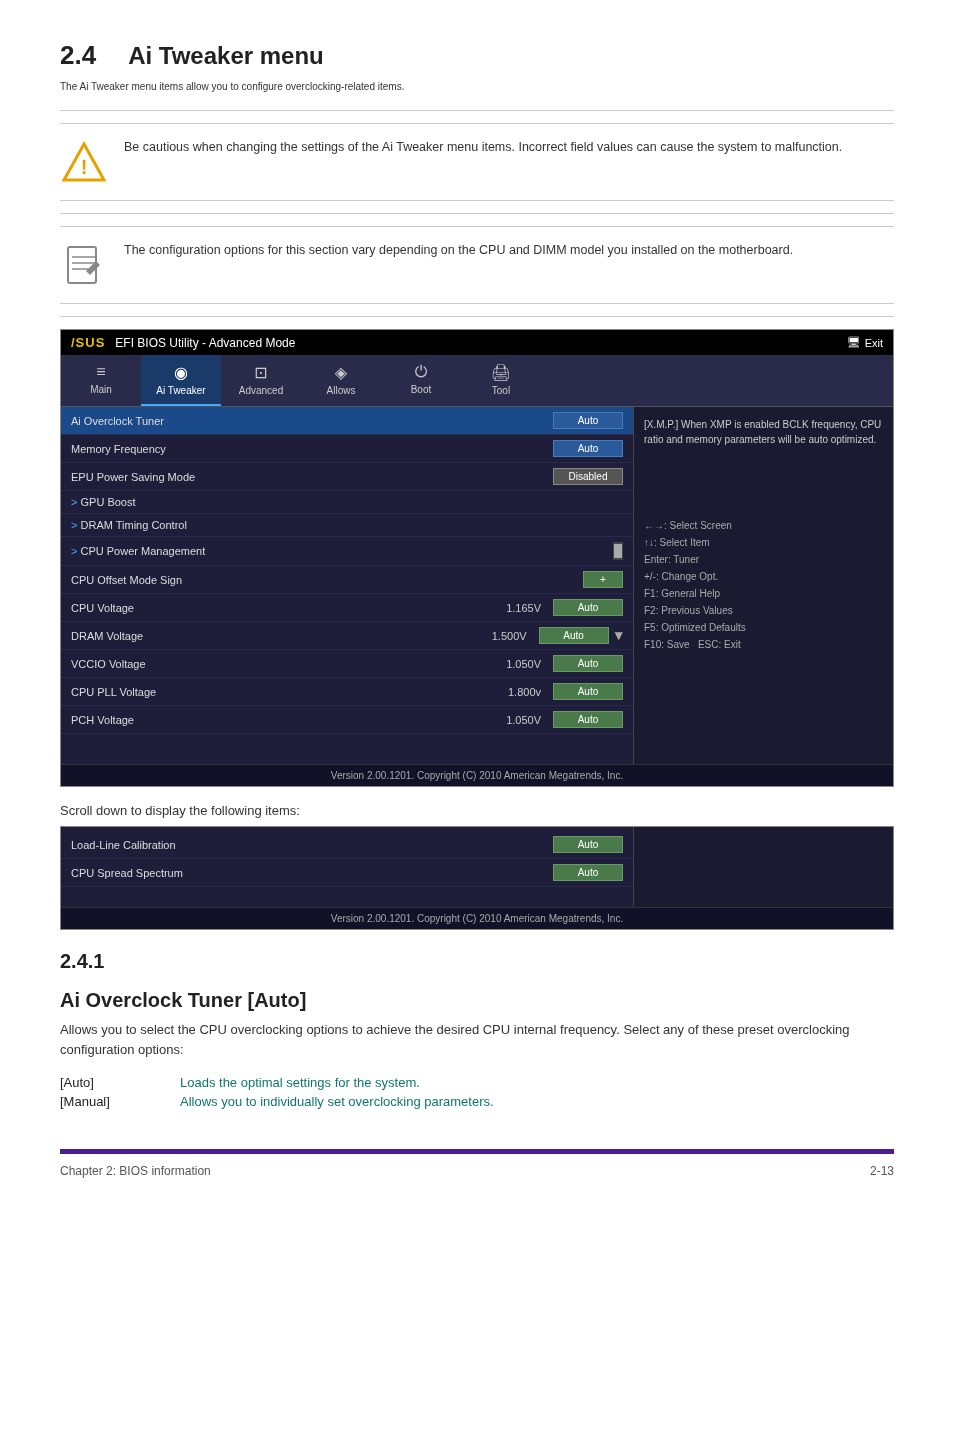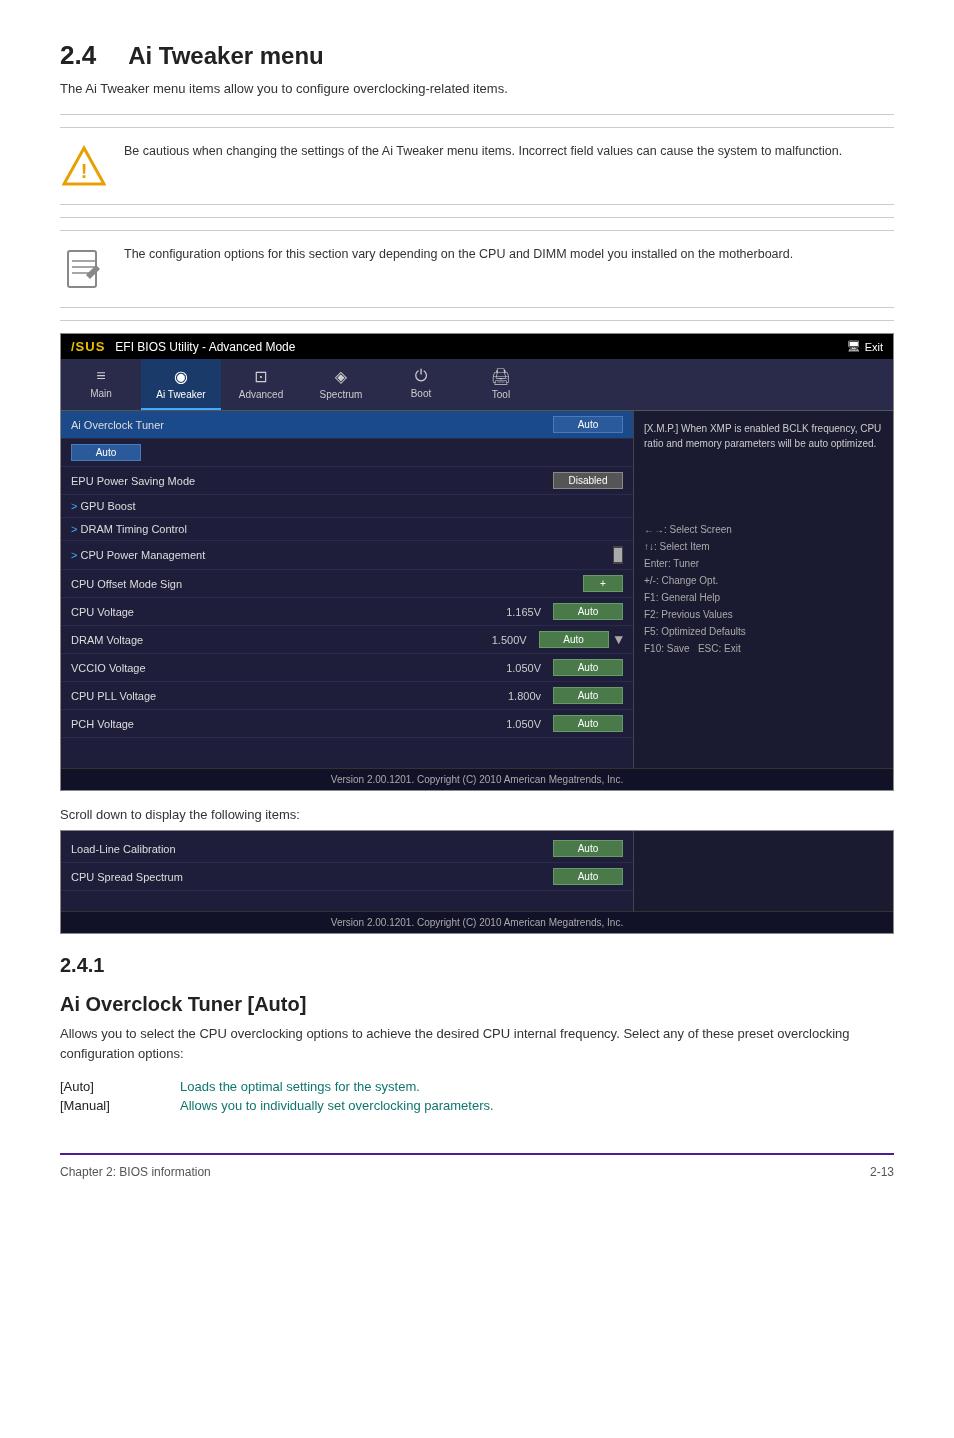--- a/index.html
+++ b/index.html
@@ -25,21 +25,21 @@
       font-weight: bold;
       color: #222;
     }
     .section-title {
       font-size: 24px;
       font-weight: bold;
       color: #222;
     }
 
     .intro-text {
-      font-size: 13px;
+      font-size: 10px;
       color: #333;
       margin-bottom: 18px;
     }
 
     hr.divider {
       border: none;
       border-top: 1px solid #ccc;
       margin: 12px 0;
     }
 
@@ -286,21 +286,21 @@
     .option-desc {
       color: #0f766e;
     }
 
     
     .page-footer {
       display: flex;
       justify-content: space-between;
       margin-top: 40px;
       padding-top: 10px;
-      border-top: 2px solid #4c1d95;
+      border-top: 5px solid #4c1d95;
       font-size: 12px;
       color: #555;
     }
 
     
     .bios-version-bar {
       background: #111128;
       color: #aaa;
       text-align: center;
       font-size: 10px;
@@ -369,21 +369,21 @@
     <div class="bios-nav-item active">
       <span class="nav-icon">◉</span>
       <span class="nav-label">Ai Tweaker</span>
     </div>
     <div class="bios-nav-item">
       <span class="nav-icon">⊡</span>
       <span class="nav-label">Advanced</span>
     </div>
     <div class="bios-nav-item">
       <span class="nav-icon">◈</span>
-      <span class="nav-label">Spectrum</span>
+      <span class="nav-label">Allows</span>
     </div>
     <div class="bios-nav-item">
       <span class="nav-icon">⏻</span>
       <span class="nav-label">Boot</span>
     </div>
     <div class="bios-nav-item">
       <span class="nav-icon">🖨</span>
       <span class="nav-label">Tool</span>
     </div>
   </div>
@@ -394,20 +394,21 @@
         <div style="flex:1;">
 
           <div class="bios-row highlighted">
             <span class="bios-row-label">Ai Overclock Tuner</span>
             <div class="bios-row-value-area">
               <span class="bios-value-btn blue">Auto</span>
             </div>
           </div>
 
           <div class="bios-row">
+            <span class="bios-row-label">Memory Frequency</span>
             <div class="bios-row-value-area">
               <span class="bios-value-btn blue">Auto</span>
             </div>
           </div>
 
           <div class="bios-row">
             <span class="bios-row-label">EPU Power Saving Mode</span>
             <div class="bios-row-value-area">
               <span class="bios-value-btn gray">Disabled</span>
             </div>

